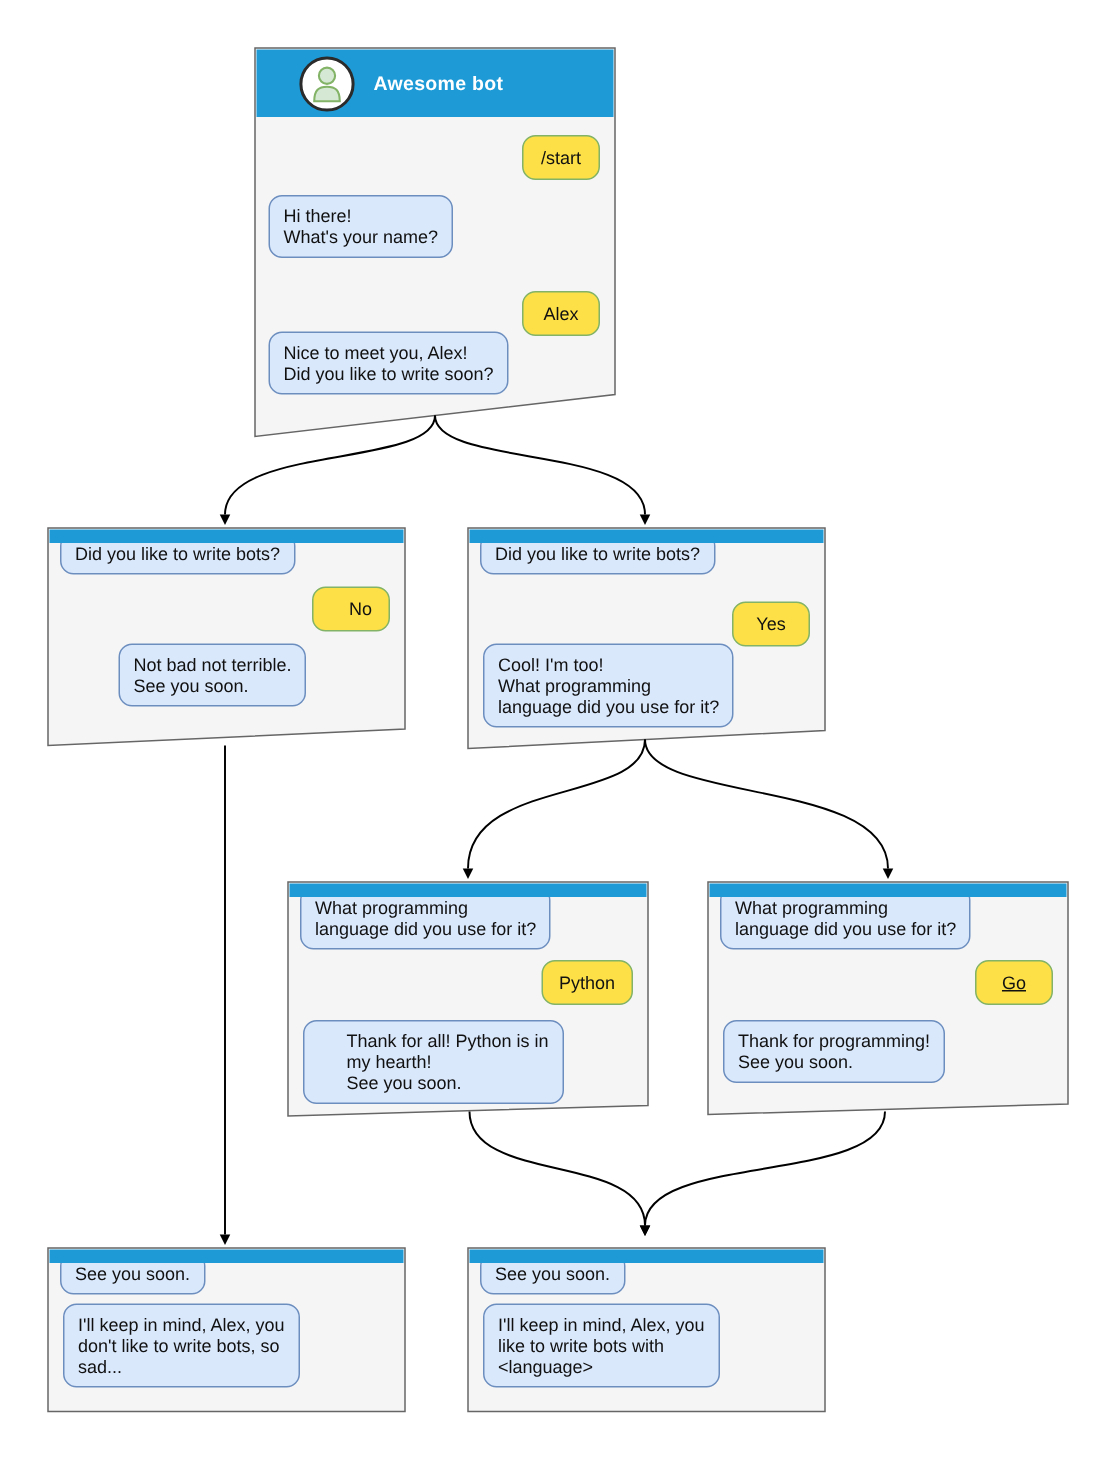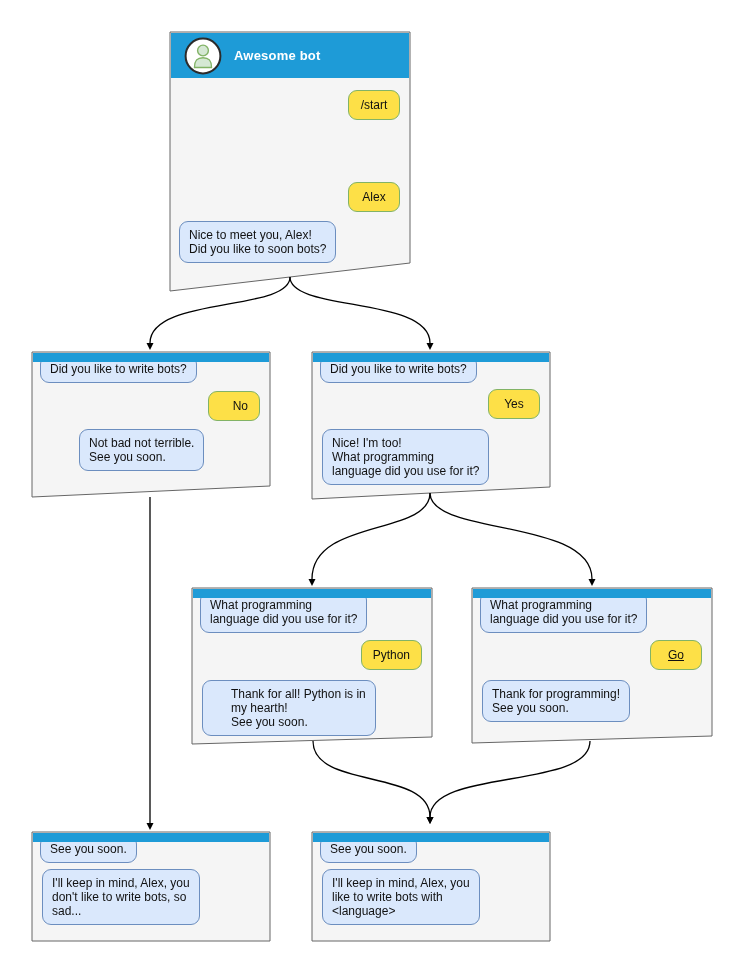--- a/index.html
+++ b/index.html
@@ -9,21 +9,21 @@
   }
   #shapes { position:absolute; left:0; top:0; width:743px; height:971px; }
   .window { position:absolute; }
   .bar {
     position:absolute; top:1px; left:1px; right:1px; height:9px;
     background:#1e9bd7; z-index:2;
   }
   .header {
     position:absolute; top:1px; left:1px; right:1px; height:45px;
     background:#1e9bd7; z-index:2; display:flex; align-items:center;
-    padding-left:13px; box-sizing:border-box;
+    padding-left:28px; box-sizing:border-box;
   }
   .header .title {
     color:#ffffff; font-size:13px; font-weight:bold; margin-left:12px;
     letter-spacing:0.2px;
   }
   .bubble {
     position:absolute; z-index:1;
     font-size:12px; line-height:14px; color:#111111;
     white-space:pre-line; border-radius:9px;
   }
@@ -63,38 +63,40 @@
   <div class="window" style="left:170px; top:32px; width:240px; height:259px;">
     <div class="header">
       <svg width="38" height="38" viewBox="0 0 38 38" xmlns="http://www.w3.org/2000/svg">
         <circle cx="19" cy="19" r="17.4" fill="#ffffff" stroke="#2b2b2b" stroke-width="2"></circle>
         <circle cx="19" cy="13.5" r="5.4" fill="#d5e8d4" stroke="#82b366" stroke-width="1.4"></circle>
         <path d="M10.5,30.5 C10.5,23 13.5,20.8 19,20.8 C24.5,20.8 27.5,23 27.5,30.5 Z" fill="#d5e8d4" stroke="#82b366" stroke-width="1.4"></path>
       </svg>
       <span class="title">Awesome bot</span>
     </div>
     <div class="bubble user" style="top:58px; right:10px;">/start</div>
-    <div class="bubble user" style="top:150px; right:10px;">Alex</div>
+    <div class="bubble bot" style="top:98px; left:9px;">Hi there!
+What's your name?</div>
+    <div class="bubble user" style="top:162px; right:10px;">Alex</div>
     <div class="bubble bot" style="top:189px; left:9px;">Nice to meet you, Alex!
-Did you like to soon bots?</div>
+Did you like to write soon?</div>
   </div>
 
   <div class="window" style="left:32px; top:352px; width:238px; height:145px;">
     <div class="bar"></div>
     <div class="bubble bot" style="top:3px; left:8px;">Did you like to write bots?</div>
     <div class="bubble user" style="top:39px; right:10px;text-align:right;">No</div>
     <div class="bubble bot" style="top:77px; left:10px;margin-left:37px;">Not bad not terrible.
 See you soon.</div>
   </div>
 
   <div class="window" style="left:312px; top:352px; width:238px; height:147px;">
     <div class="bar"></div>
     <div class="bubble bot" style="top:3px; left:8px;">Did you like to write bots?</div>
-    <div class="bubble user" style="top:37px; right:10px;">Yes</div>
-    <div class="bubble bot" style="top:77px; left:10px;">Nice! I'm too!
+    <div class="bubble user" style="top:49px; right:10px;">Yes</div>
+    <div class="bubble bot" style="top:77px; left:10px;">Cool! I'm too!
 What programming
 language did you use for it?</div>
   </div>
 
   <div class="window" style="left:192px; top:588px; width:240px; height:156px;">
     <div class="bar"></div>
     <div class="bubble bot" style="top:3px; left:8px;">What programming
 language did you use for it?</div>
     <div class="bubble user" style="top:52px; right:10px;">Python</div>
     <div class="bubble bot" style="top:92px; left:10px;padding-left:28px;">Thank for all! Python is in

